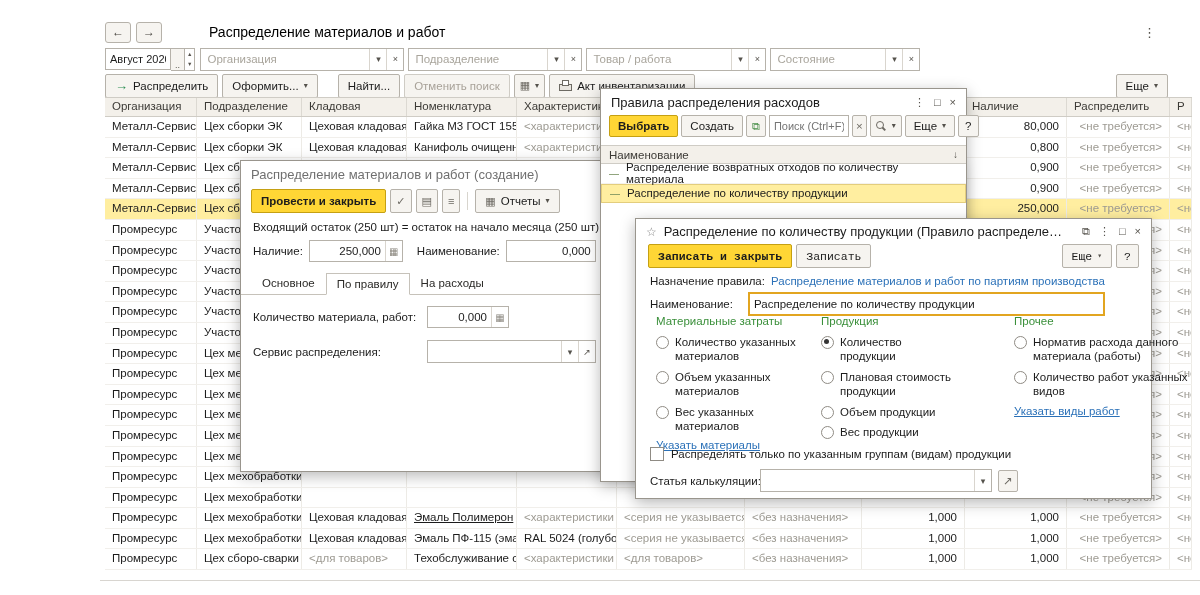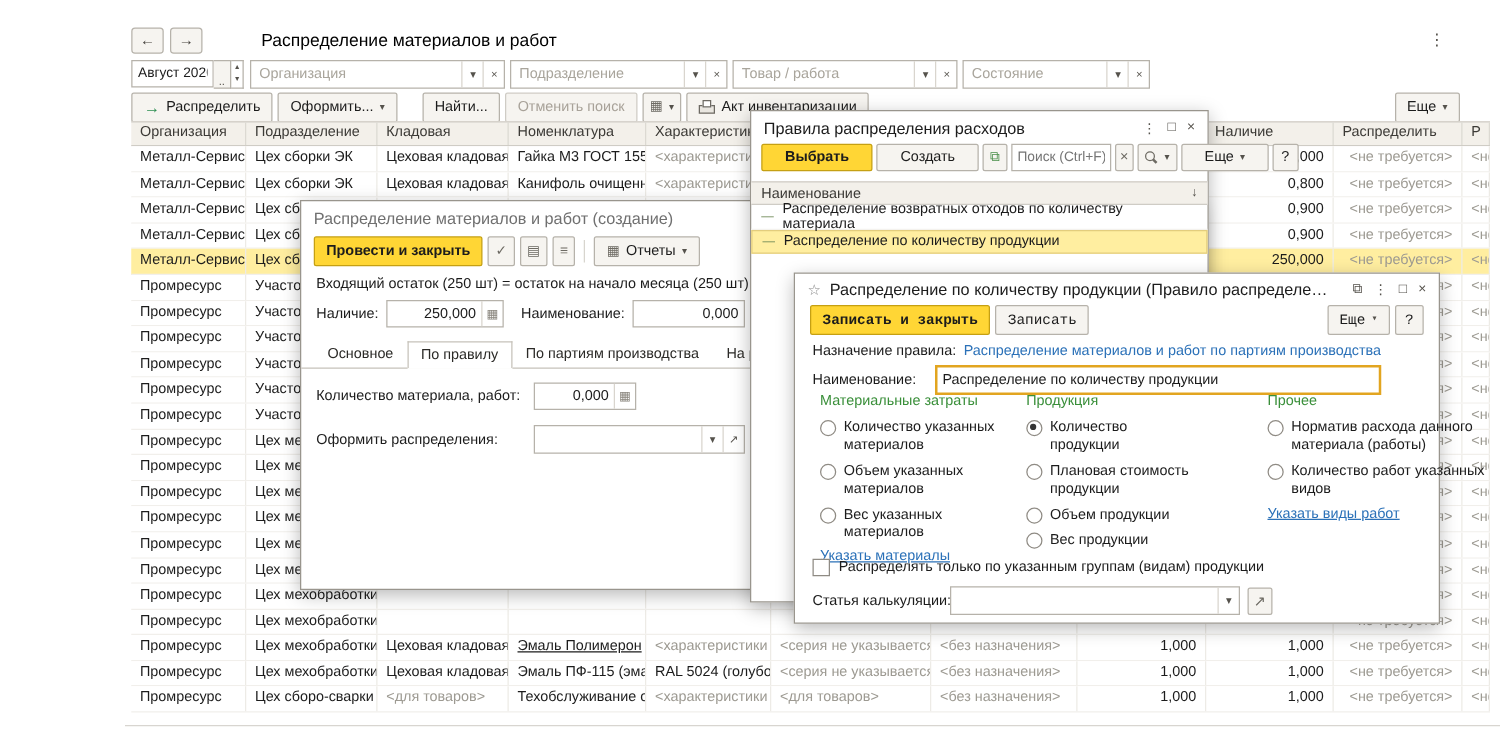--- a/index.html
+++ b/index.html
@@ -6,21 +6,21 @@
   body{
     width:1200px;height:595px;position:relative;overflow:hidden;background:#fff;
     font-family:"Liberation Sans","DejaVu Sans",sans-serif;font-size:12px;color:#1c1c1c;
     -webkit-font-smoothing:antialiased;
   }
   .abs{position:absolute;}
   
   .btn{display:inline-flex;align-items:center;gap:5px;height:22px;padding:0 9px;
     background:#f6f4f0;border:1px solid #b6b2aa;border-radius:2px;font-size:11.5px;color:#1c1c1c;cursor:pointer;white-space:nowrap;}
   .btn.yellow{background:#ffd635;border-color:#c5a013;font-weight:bold;}
-  .btn.small{height:20px;padding:0 18px;}
+  .btn.small{height:20px;padding:0 8px;}
   .btn.iconb{padding:0 5px;color:#6d6a63;}
   .btn.disabled{color:#a8a299;border-color:#cfccc5;}
   .caret{font-size:8px;color:#55524c;line-height:1;}
   .vsep{width:1px;height:18px;background:#d8d5ce;margin:0 3px;}
   .glyph{font-size:11px;line-height:1;color:#6d6a63;}
   .combo{display:inline-flex;align-items:center;height:21px;background:#fff;border:1px solid #b6b2aa;}
   .combo .ph{flex:1;padding:0 6px;color:#a9a59c;font-size:11.5px;overflow:hidden;white-space:nowrap;}
   .combo .seg{width:16px;align-self:stretch;display:flex;align-items:center;justify-content:center;
     border-left:1px solid #d9d5ce;color:#55524c;font-size:9px;}
   .numinput{display:inline-flex;align-items:center;height:20px;background:#fff;border:1px solid #b6b2aa;}
@@ -507,33 +507,32 @@
     </span>
     <span class="flabel" style="margin-left:8px;">Наименование:</span>
     <span class="numinput" style="width:88px;">
       <span class="val">0,000</span>
     </span>
     <span class="flabel" style="margin-left:8px;">Распределено</span>
   </div>
   <div class="tabs">
     <span class="tab">Основное</span>
     <span class="tab active">По правилу</span>
-    <span class="tab">По партиям производства</span>
     <span class="tab">На расходы</span>
   </div>
   <div style="padding-top:8px;">
     <div class="frow">
       <span class="flabel" style="width:168px;">Количество материала, работ:</span>
       <span class="numinput" style="width:80px;">
         <span class="val">0,000</span>
         <span class="calc">▦</span>
       </span>
     </div>
     <div class="frow" style="margin-top:6px;">
-      <span class="flabel" style="width:168px;">Оформить распределения:</span>
+      <span class="flabel" style="width:168px;">Сервис распределения:</span>
       <span class="combo" style="width:167px;">
         <span class="ph"></span>
         <span class="seg">▾</span>
         <span class="seg">↗</span>
       </span>
     </div>
   </div>
 </div>
 
 <div class="dialog" id="rules-dialog" style="left:600px;top:88px;width:365px;height:392px;z-index:20;">

